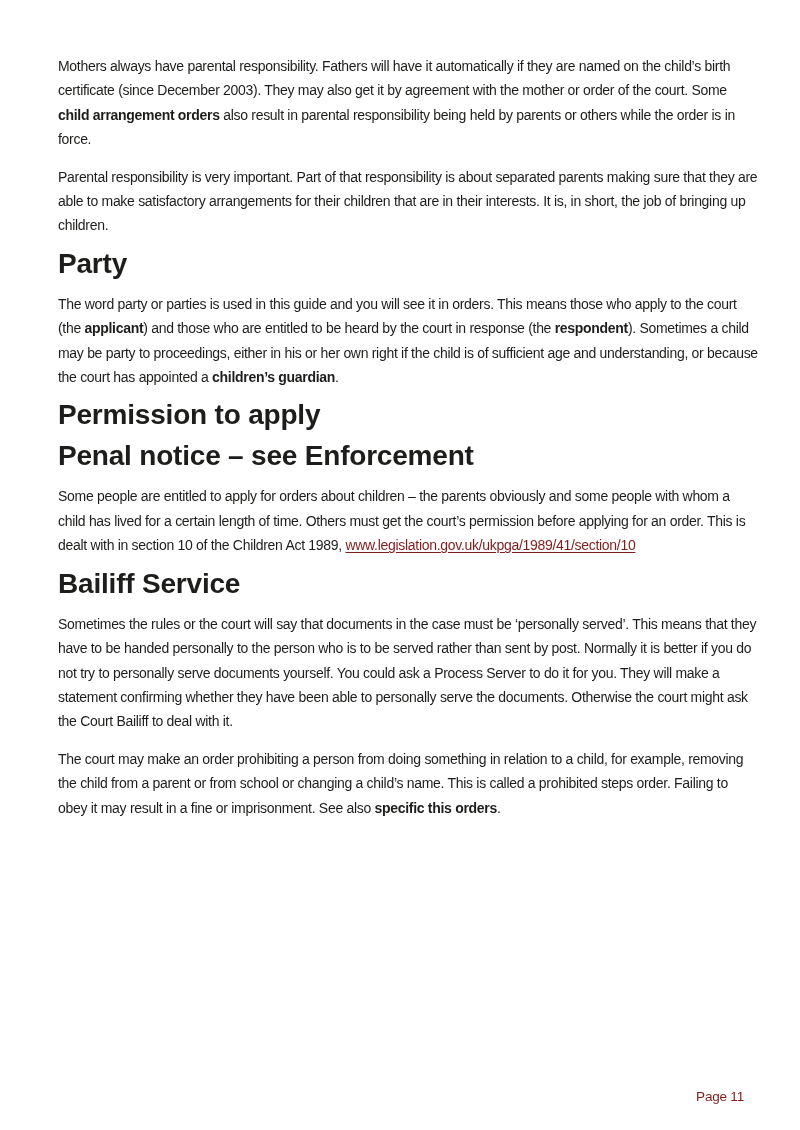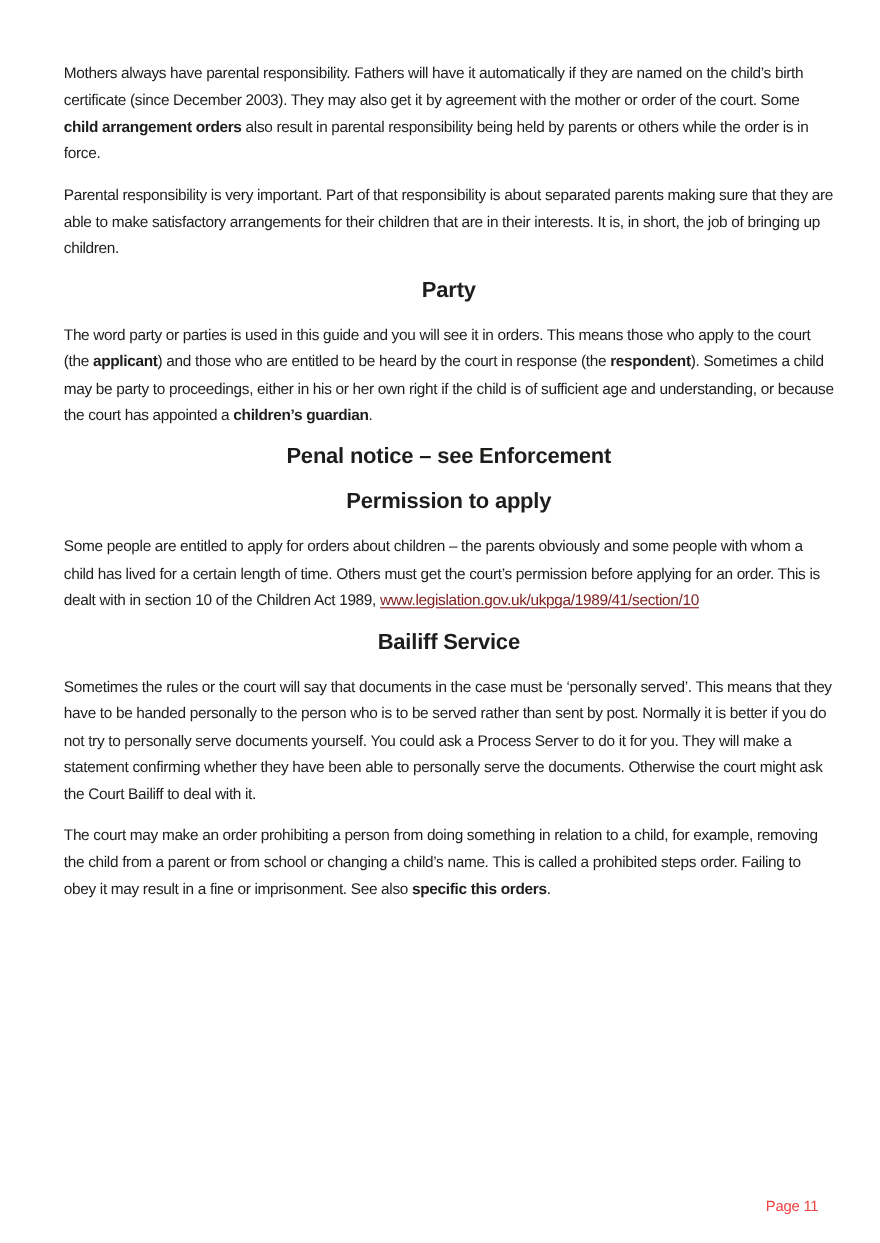--- a/index.html
+++ b/index.html
@@ -16,51 +16,50 @@
     left:58px; top:54px;
     width:700px;
   }
   .page-content p {
     font-size:14px;
     line-height:24.4px;
     letter-spacing:-0.3px;
     margin:0 0 13px 0;
   }
   .page-content h2 {
-    font-size:20px;
+    font-size:28px;
     line-height:26px;
     letter-spacing:-0.2px;
     font-weight:bold;
     margin:0 0 15px 0;
-    text-align:center;
   }
   .page-content strong { font-weight:bold; }
   .page-content a {
     color:#7f1d1d;
     text-underline-offset:2px;
     cursor:pointer;
   }
   .page-footer {
     position:absolute;
     top:1089px;
     right:56px;
     font-size:13.5px;
     letter-spacing:-0.2px;
-    color:#ef4444;
+    color:#7f1d1d;
   }
 </style>
 </head>
 <body>
 
 <main class="page-content">
     <p><span>Mothers always have parental responsibility. Fathers will have it automatically if they are named on the child’s birth certificate (since December 2003). They may also get it by agreement with the mother or order of the court. Some </span><strong>child arrangement orders</strong><span> also result in parental responsibility being held by parents or others while the order is in force.</span></p>
     <p><span>Parental responsibility is very important. Part of that responsibility is about separated parents making sure that they are able to make satisfactory arrangements for their children that are in their interests. It is, in short, the job of bringing up children.</span></p>
     <h2><span>Party</span></h2>
     <p><span>The word party or parties is used in this guide and you will see it in orders. This means those who apply to the court (the </span><strong>applicant</strong><span>) and those who are entitled to be heard by the court in response (the </span><strong>respondent</strong><span>). Sometimes a child may be party to proceedings, either in his or her own right if the child is of sufficient age and understanding, or because the court has appointed a </span><strong>children’s guardian</strong><span>.</span></p>
+    <h2><span>Permission to apply</span></h2>
     <h2><span>Penal notice – see Enforcement</span></h2>
-    <h2><span>Permission to apply</span></h2>
     <p><span>Some people are entitled to apply for orders about children – the parents obviously and some people with whom a child has lived for a certain length of time. Others must get the court’s permission before applying for an order. This is dealt with in section 10 of the Children Act 1989, </span><a href="#">www.legislation.gov.uk/ukpga/1989/41/section/10</a></p>
     <h2><span>Bailiff Service</span></h2>
     <p><span>Sometimes the rules or the court will say that documents in the case must be ‘personally served’. This means that they have to be handed personally to the person who is to be served rather than sent by post. Normally it is better if you do not try to personally serve documents yourself. You could ask a Process Server to do it for you. They will make a statement confirming whether they have been able to personally serve the documents. Otherwise the court might ask the Court Bailiff to deal with it.</span></p>
     <p><span>The court may make an order prohibiting a person from doing something in relation to a child, for example, removing the child from a parent or from school or changing a child’s name. This is called a prohibited steps order. Failing to obey it may result in a fine or imprisonment. See also </span><strong>specific this orders</strong><span>.</span></p>
   </main>
 
 <div class="page-footer">Page 11</div>
 
 </body></html>

